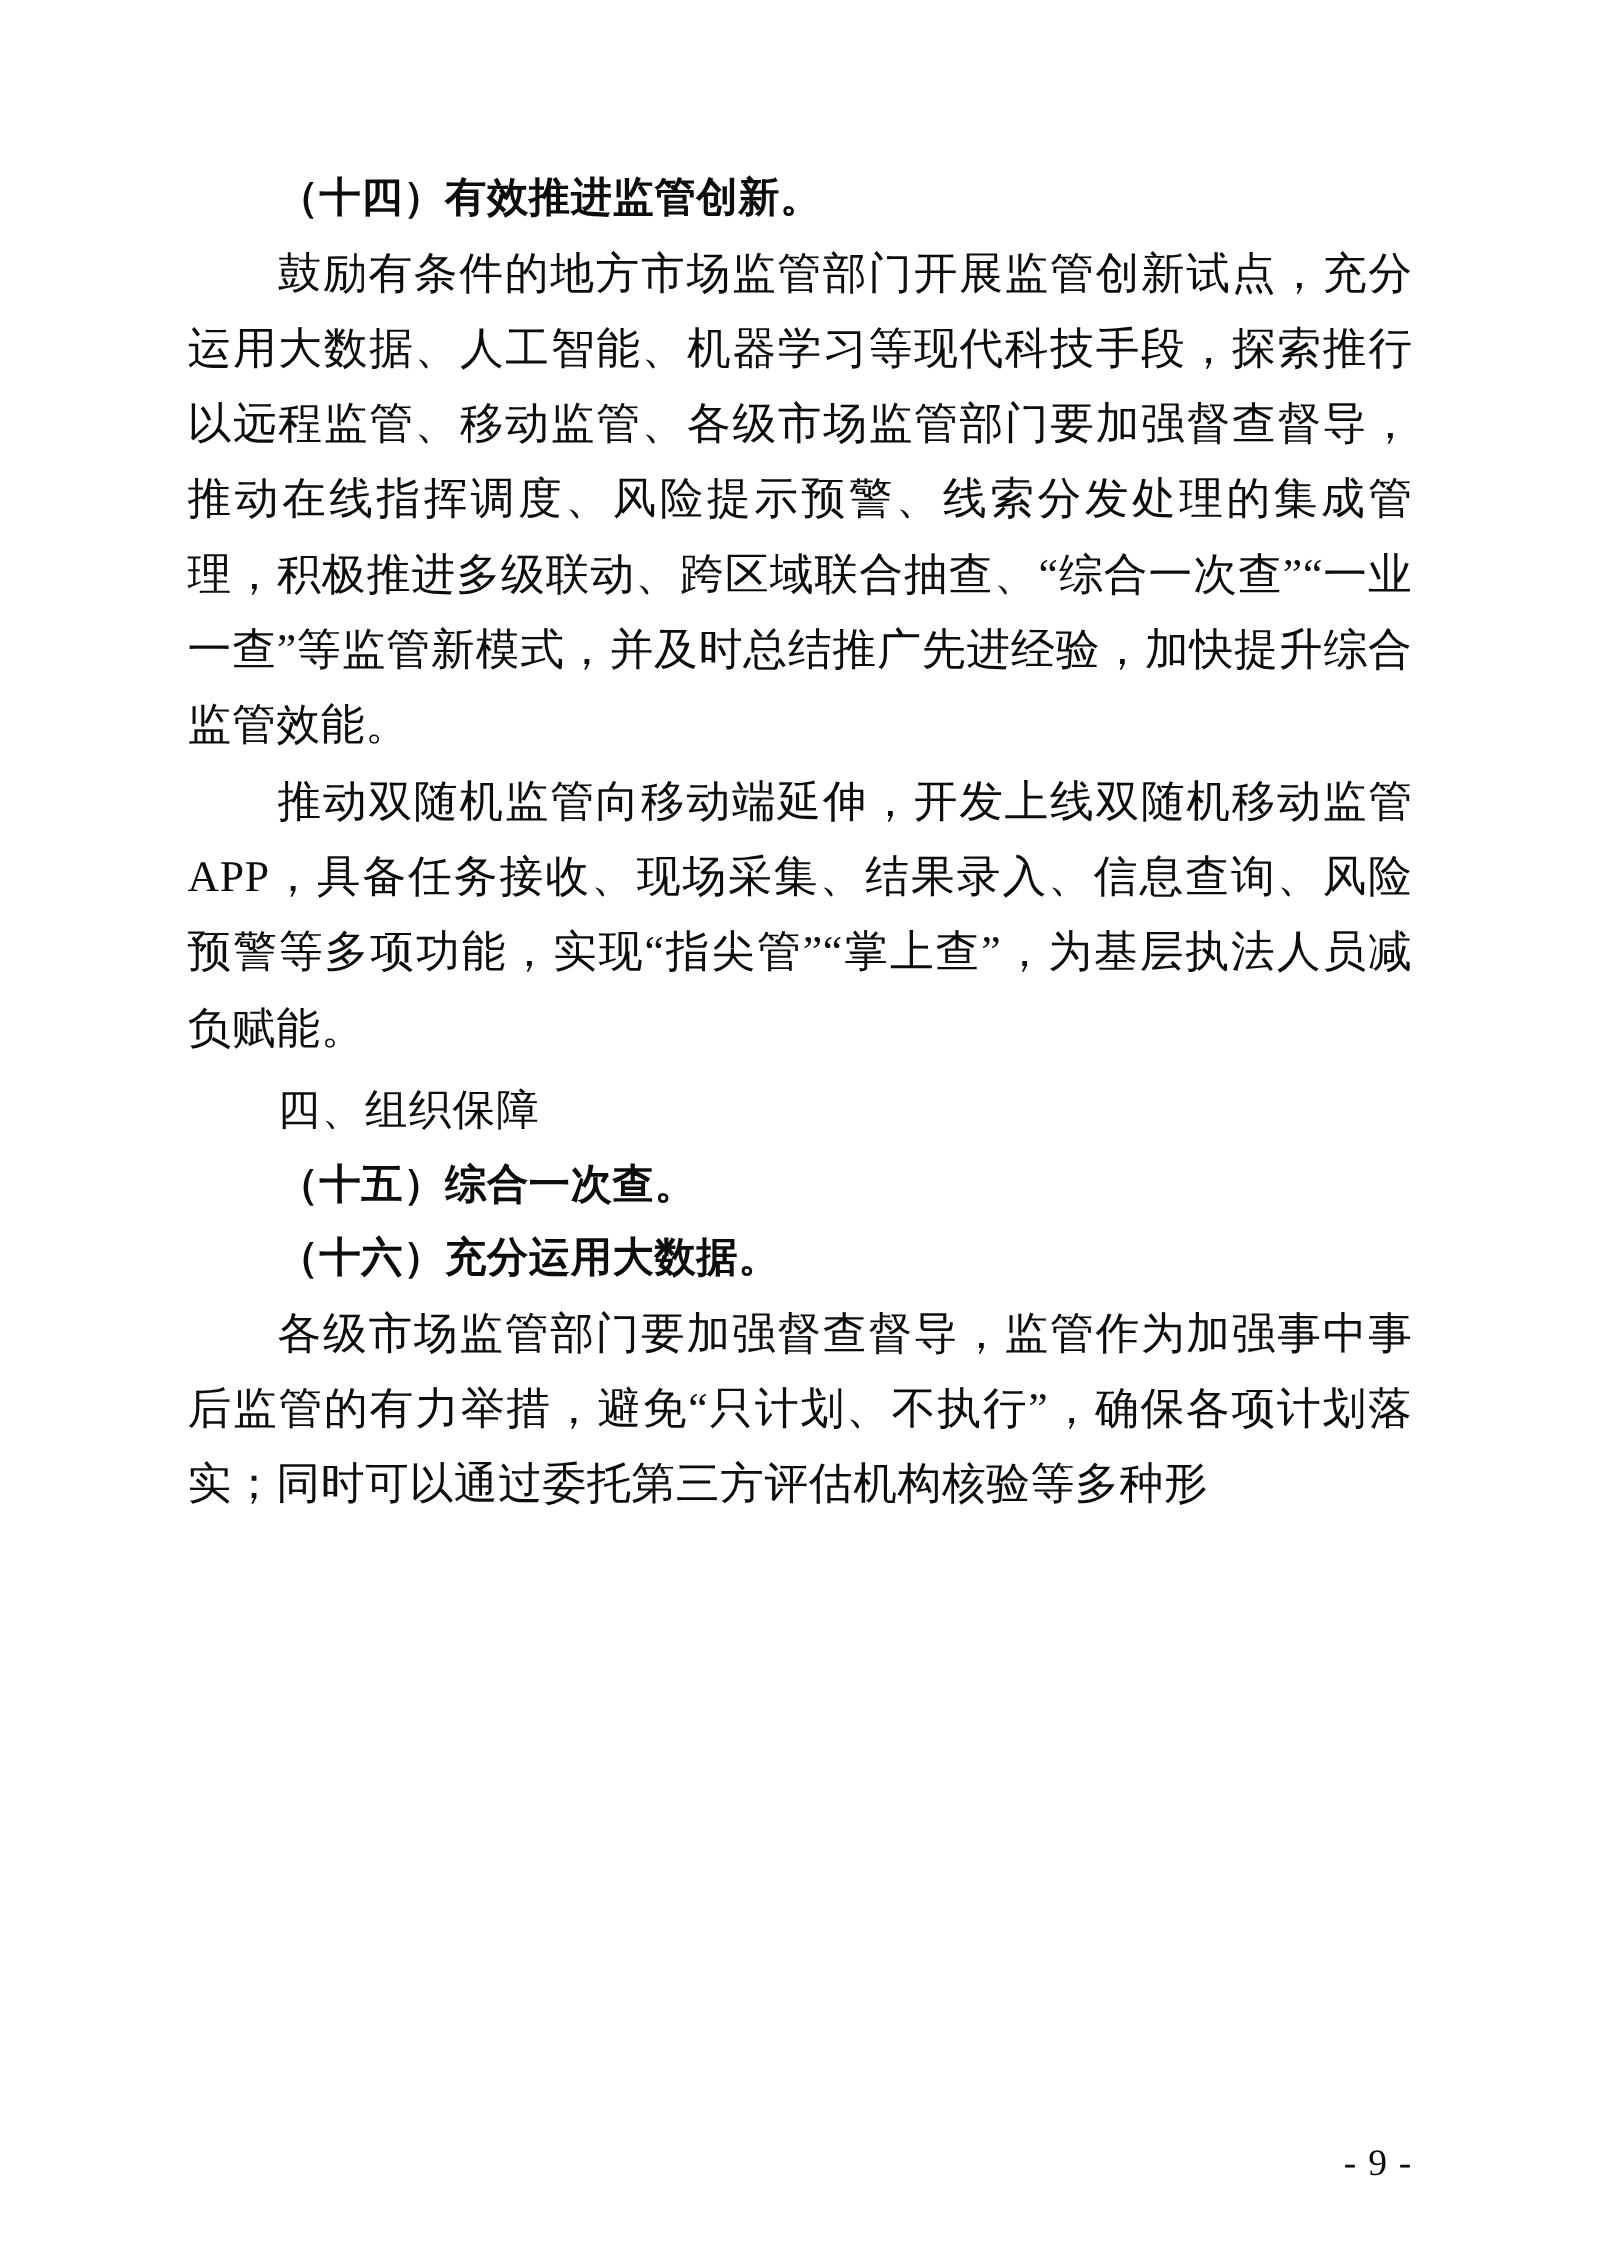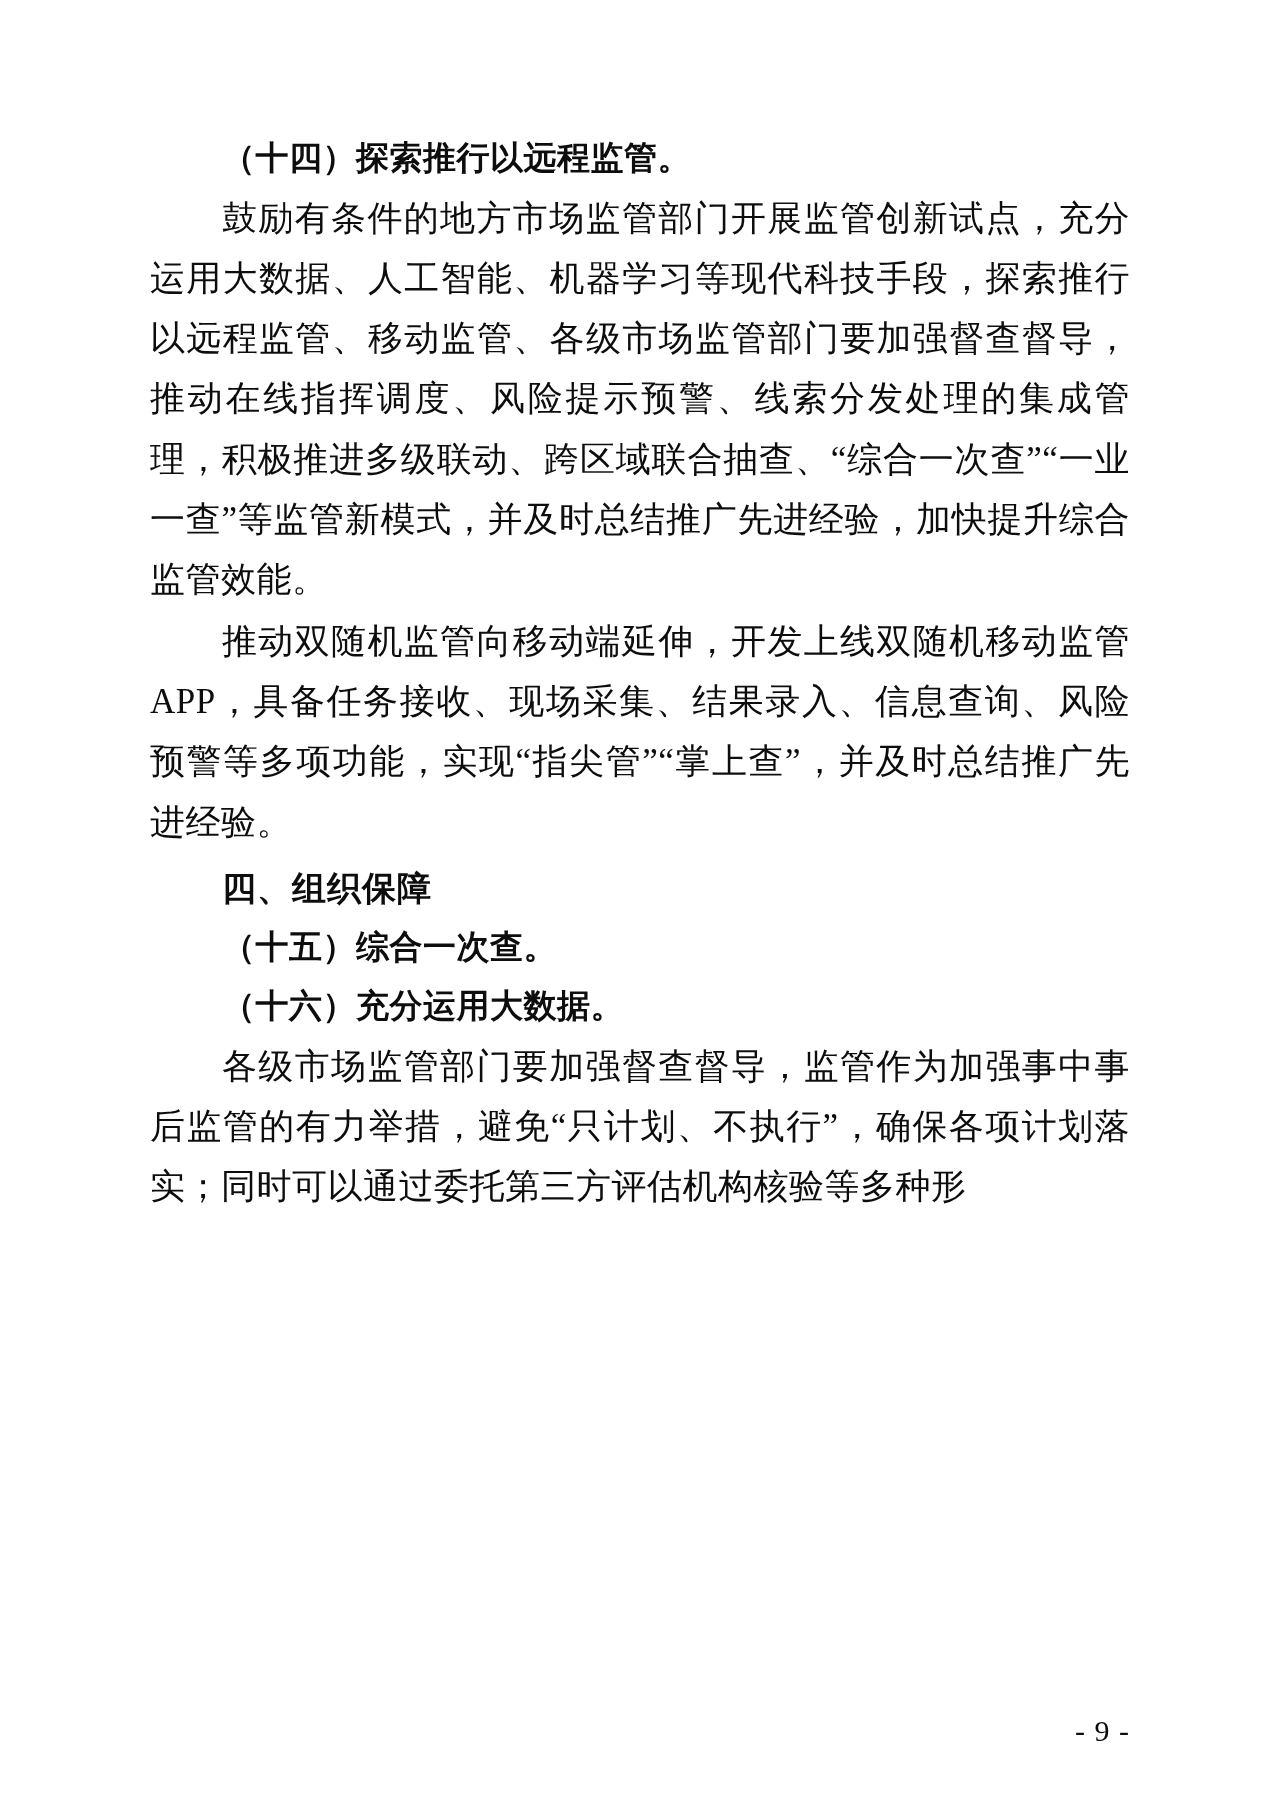--- a/index.html
+++ b/index.html
@@ -24,21 +24,21 @@
     text-justify: inter-ideograph;
     letter-spacing: 0.5px;
   }
   .para {
     margin: 0 0 2px 0;
     text-indent: 72px;
   }
   .heading {
     margin: 6px 0 2px 0;
     text-indent: 72px;
-    font-weight: bold;
+    font-weight: normal;
     font-family: "DejaVu Sans", "Liberation Sans", sans-serif;
     letter-spacing: 1px;
     font-size: 34px;
   }
   .subheading {
     margin: 0 0 2px 0;
     text-indent: 72px;
     font-weight: bold;
     font-family: "DejaVu Sans", "Liberation Sans", sans-serif;
     letter-spacing: 0.5px;
@@ -52,25 +52,25 @@
     font-family: "Liberation Serif", "DejaVu Serif", serif;
     letter-spacing: 1px;
   }
 </style>
 </head>
 <body>
 
 <div class="page">
   <div class="doc-body">
 
-    <p class="subheading">（十四）探索推行以远程监管。</p>
+    <p class="subheading">（十四）有效推进监管创新。</p>
 
     <p class="para">鼓励有条件的地方市场监管部门开展监管创新试点，充分运用大数据、人工智能、机器学习等现代科技手段，探索推行以远程监管、移动监管、各级市场监管部门要加强督查督导，推动在线指挥调度、风险提示预警、线索分发处理的集成管理，积极推进多级联动、跨区域联合抽查、“综合一次查”“一业一查”等监管新模式，并及时总结推广先进经验，加快提升综合监管效能。</p>
 
-    <p class="para">推动双随机监管向移动端延伸，开发上线双随机移动监管 APP，具备任务接收、现场采集、结果录入、信息查询、风险预警等多项功能，实现“指尖管”“掌上查”，并及时总结推广先进经验。</p>
+    <p class="para">推动双随机监管向移动端延伸，开发上线双随机移动监管 APP，具备任务接收、现场采集、结果录入、信息查询、风险预警等多项功能，实现“指尖管”“掌上查”，为基层执法人员减负赋能。</p>
 
     <p class="heading">四、组织保障</p>
 
     <p class="subheading">（十五）综合一次查。</p>
 
 
     <p class="subheading">（十六）充分运用大数据。</p>
 
     <p class="para">各级市场监管部门要加强督查督导，监管作为加强事中事后监管的有力举措，避免“只计划、不执行”，确保各项计划落实；同时可以通过委托第三方评估机构核验等多种形</p>
 

